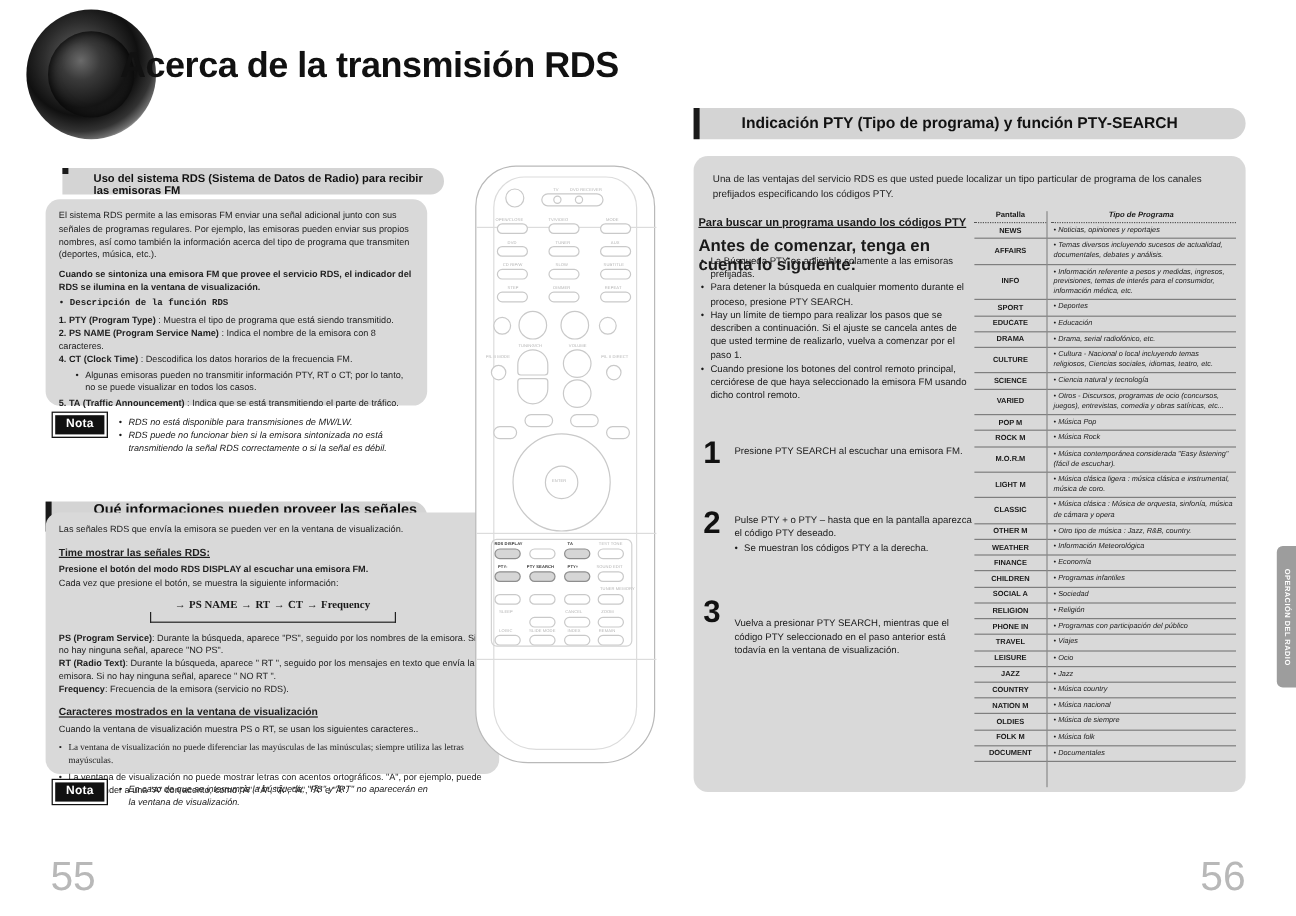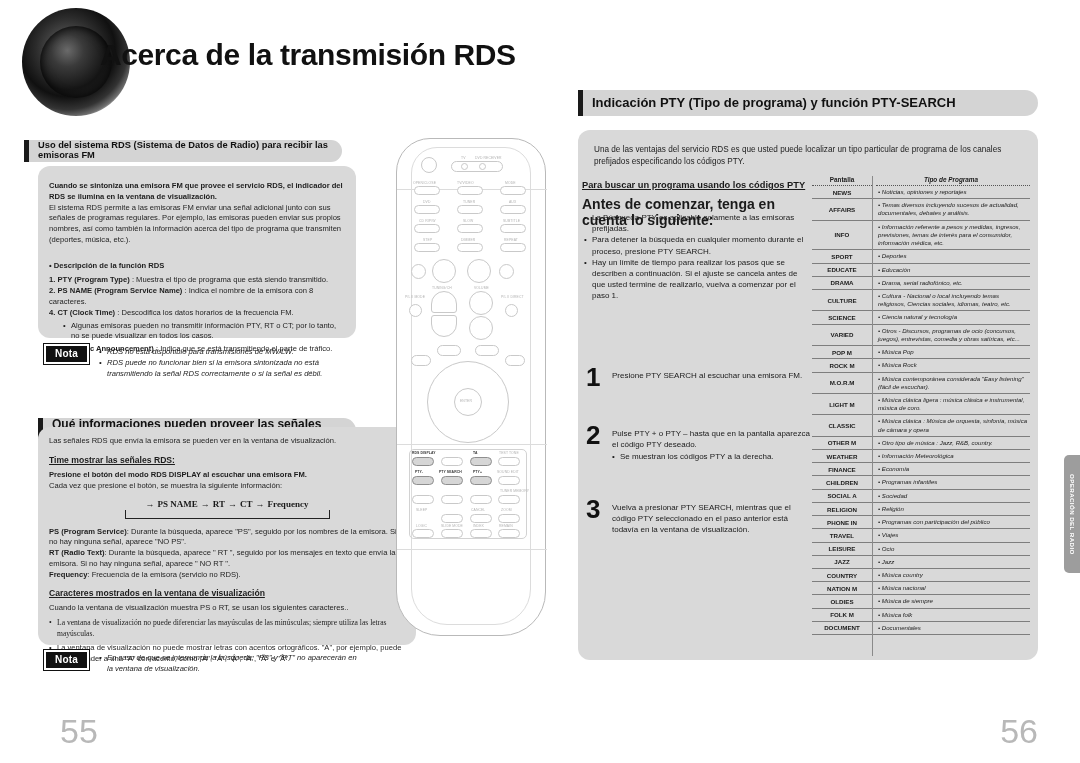--- a/index.html
+++ b/index.html
@@ -35,21 +35,21 @@
   .sect-bar {
     position: absolute;
     background: #d4d4d4;
     border-radius: 0 14px 14px 0;
     display: flex; align-items: center;
   }
   .sect-bar .tick {
     width: 5px; align-self: stretch; background: #1a1a1a; margin-right: 9px; flex: 0 0 5px;
   }
   .sect-bar .sect-text {
-    font-weight: bold; color: #111; line-height: 1.05;
+    font-weight: bold; color: #111; line-height: 1.05; margin-left: 26px;
   }
 
   
   .panel {
     position: absolute;
     background: #d9d9d9;
     border-radius: 12px;
   }
 
   .txt { font-size: 7.6px; line-height: 1.42; color: #1d1d1d; }
@@ -140,47 +140,47 @@
     display: flex; align-items: center; justify-content: center;
   }
   .side-tab span {
     writing-mode: vertical-rl; font-size: 6.2px; font-weight: bold; color: #fff;
     letter-spacing: 0.4px; white-space: nowrap;
   }
 
   .pgnum {
     position: absolute; bottom: 12px; font-size: 34px; color: #b8b8b8; font-weight: normal;
   }
-  .pg-left { left: 60px; }
+  .pg-left { left: 42px; }
   .pg-right { right: 42px; }
 
   ul.bl { list-style: none; }
   ul.bl li { position: relative; padding-left: 8px; }
   ul.bl li::before { content: "•"; position: absolute; left: 0; }
 </style>
 </head>
 <body>
 
 <div class="page">
 
   <div class="header">
     <div class="speaker-logo"></div>
     <div class="page-title">Acerca de la transmisión RDS</div>
   </div>
 
-  <div class="sect-bar" style="left:24px; top:140px; width:318px; height:22px;">
+  <div class="sect-bar" style="left:52px; top:140px; width:318px; height:22px;flex-direction:column;">
     <div class="tick"></div>
     <div class="sect-text" style="font-size:9.3px; padding-right:8px;">Uso del sistema RDS (Sistema de Datos de Radio) para recibir las emisoras FM</div>
   </div>
 
   <div class="panel" style="left:38px; top:166px; width:318px; height:172px;">
     <div style="padding:9px 11px 0 11px;">
+      <div class="txt">El sistema RDS permite a las emisoras FM enviar una señal adicional junto con sus señales de programas regulares. Por ejemplo, las emisoras pueden enviar sus propios nombres, así como también la información acerca del tipo de programa que transmiten (deportes, música, etc.).</div>
       <div class="txt bold" style="margin-top:6px;">Cuando se sintoniza una emisora FM que provee el servicio RDS, el indicador del RDS se ilumina en la ventana de visualización.</div>
-      <div class="txt">El sistema RDS permite a las emisoras FM enviar una señal adicional junto con sus señales de programas regulares. Por ejemplo, las emisoras pueden enviar sus propios nombres, así como también la información acerca del tipo de programa que transmiten (deportes, música, etc.).</div>
-      <div class="txt bold" style="margin-top:15px;">• Descripción de la función RDS</div>
+      <div class="txt bold" style="margin-top:2px;font-family:Liberation Mono, monospace;">• Descripción de la función RDS</div>
 
       <div style="margin-top:4px;">
         <div class="txt">
           <b>1.</b>
           <b>PTY (Program Type)</b><span> : Muestra el tipo de programa que está siendo transmitido.</span>
         </div>
         <div class="txt">
           <b>2.</b>
           <b>PS NAME (Program Service Name)</b><span> : Indica el nombre de la emisora con 8 caracteres.</span>
         </div>
@@ -387,40 +387,41 @@
   <div class="txt" style="position:absolute; left:594px; top:144px; width:430px; font-size:8.2px; line-height:1.45;">Una de las ventajas del servicio RDS es que usted puede localizar un tipo particular de programa de los canales prefijados especificando los códigos PTY.</div>
 
   <div style="position:absolute; left:582px; top:180px; width:226px; font-size:9.3px; font-weight:bold; text-decoration:underline;">Para buscar un programa usando los códigos PTY</div>
 
   <div style="position:absolute; left:582px; top:196px; width:226px; font-size:14px; font-weight:bold;">Antes de comenzar, tenga en cuenta lo siguiente:</div>
 
   <ul class="bl" style="position:absolute; left:584px; top:212px; width:224px; font-size:8px; line-height:1.4;">
     <li>La Búsqueda PTY es aplicable solamente a las emisoras prefijadas.</li>
     <li>Para detener la búsqueda en cualquier momento durante el proceso, presione PTY SEARCH.</li>
     <li>Hay un límite de tiempo para realizar los pasos que se describen a continuación. Si el ajuste se cancela antes de que usted termine de realizarlo, vuelva a comenzar por el paso 1.</li>
+    <li>Cuando presione los botones del control remoto principal, cerciórese de que haya seleccionado la emisora FM usando dicho control remoto.</li>
   </ul>
 
   <div class="step" style="left:586px; top:366px; width:225px;">
     <div class="step-num">1</div>
     <div class="step-body">Presione PTY SEARCH al escuchar una emisora FM.</div>
   </div>
 
   <div class="step" style="left:586px; top:424px; width:225px;">
     <div class="step-num">2</div>
     <div style="flex:1;">
       <div class="step-body">Pulse PTY + o PTY – hasta que en la pantalla aparezca el código PTY deseado.</div>
       <ul class="bl" style="font-size:8px; margin-top:2px;">
         <li>Se muestran los códigos PTY a la derecha.</li>
       </ul>
     </div>
   </div>
 
   <div class="step" style="left:586px; top:498px; width:225px;">
     <div class="step-num">3</div>
-    <div style="flex:1;">
+    <div style="flex:1;margin-top:12px;">
       <div class="step-body">Vuelva a presionar PTY SEARCH, mientras que el código PTY seleccionado en el paso anterior está todavía en la ventana de visualización.</div>
     </div>
   </div>
 
   <div class="pty-table">
     <div class="pty-head">
       <div class="c1">Pantalla</div>
       <div class="c2">Tipo de Programa</div>
     </div>
     <div class="dotrow">

